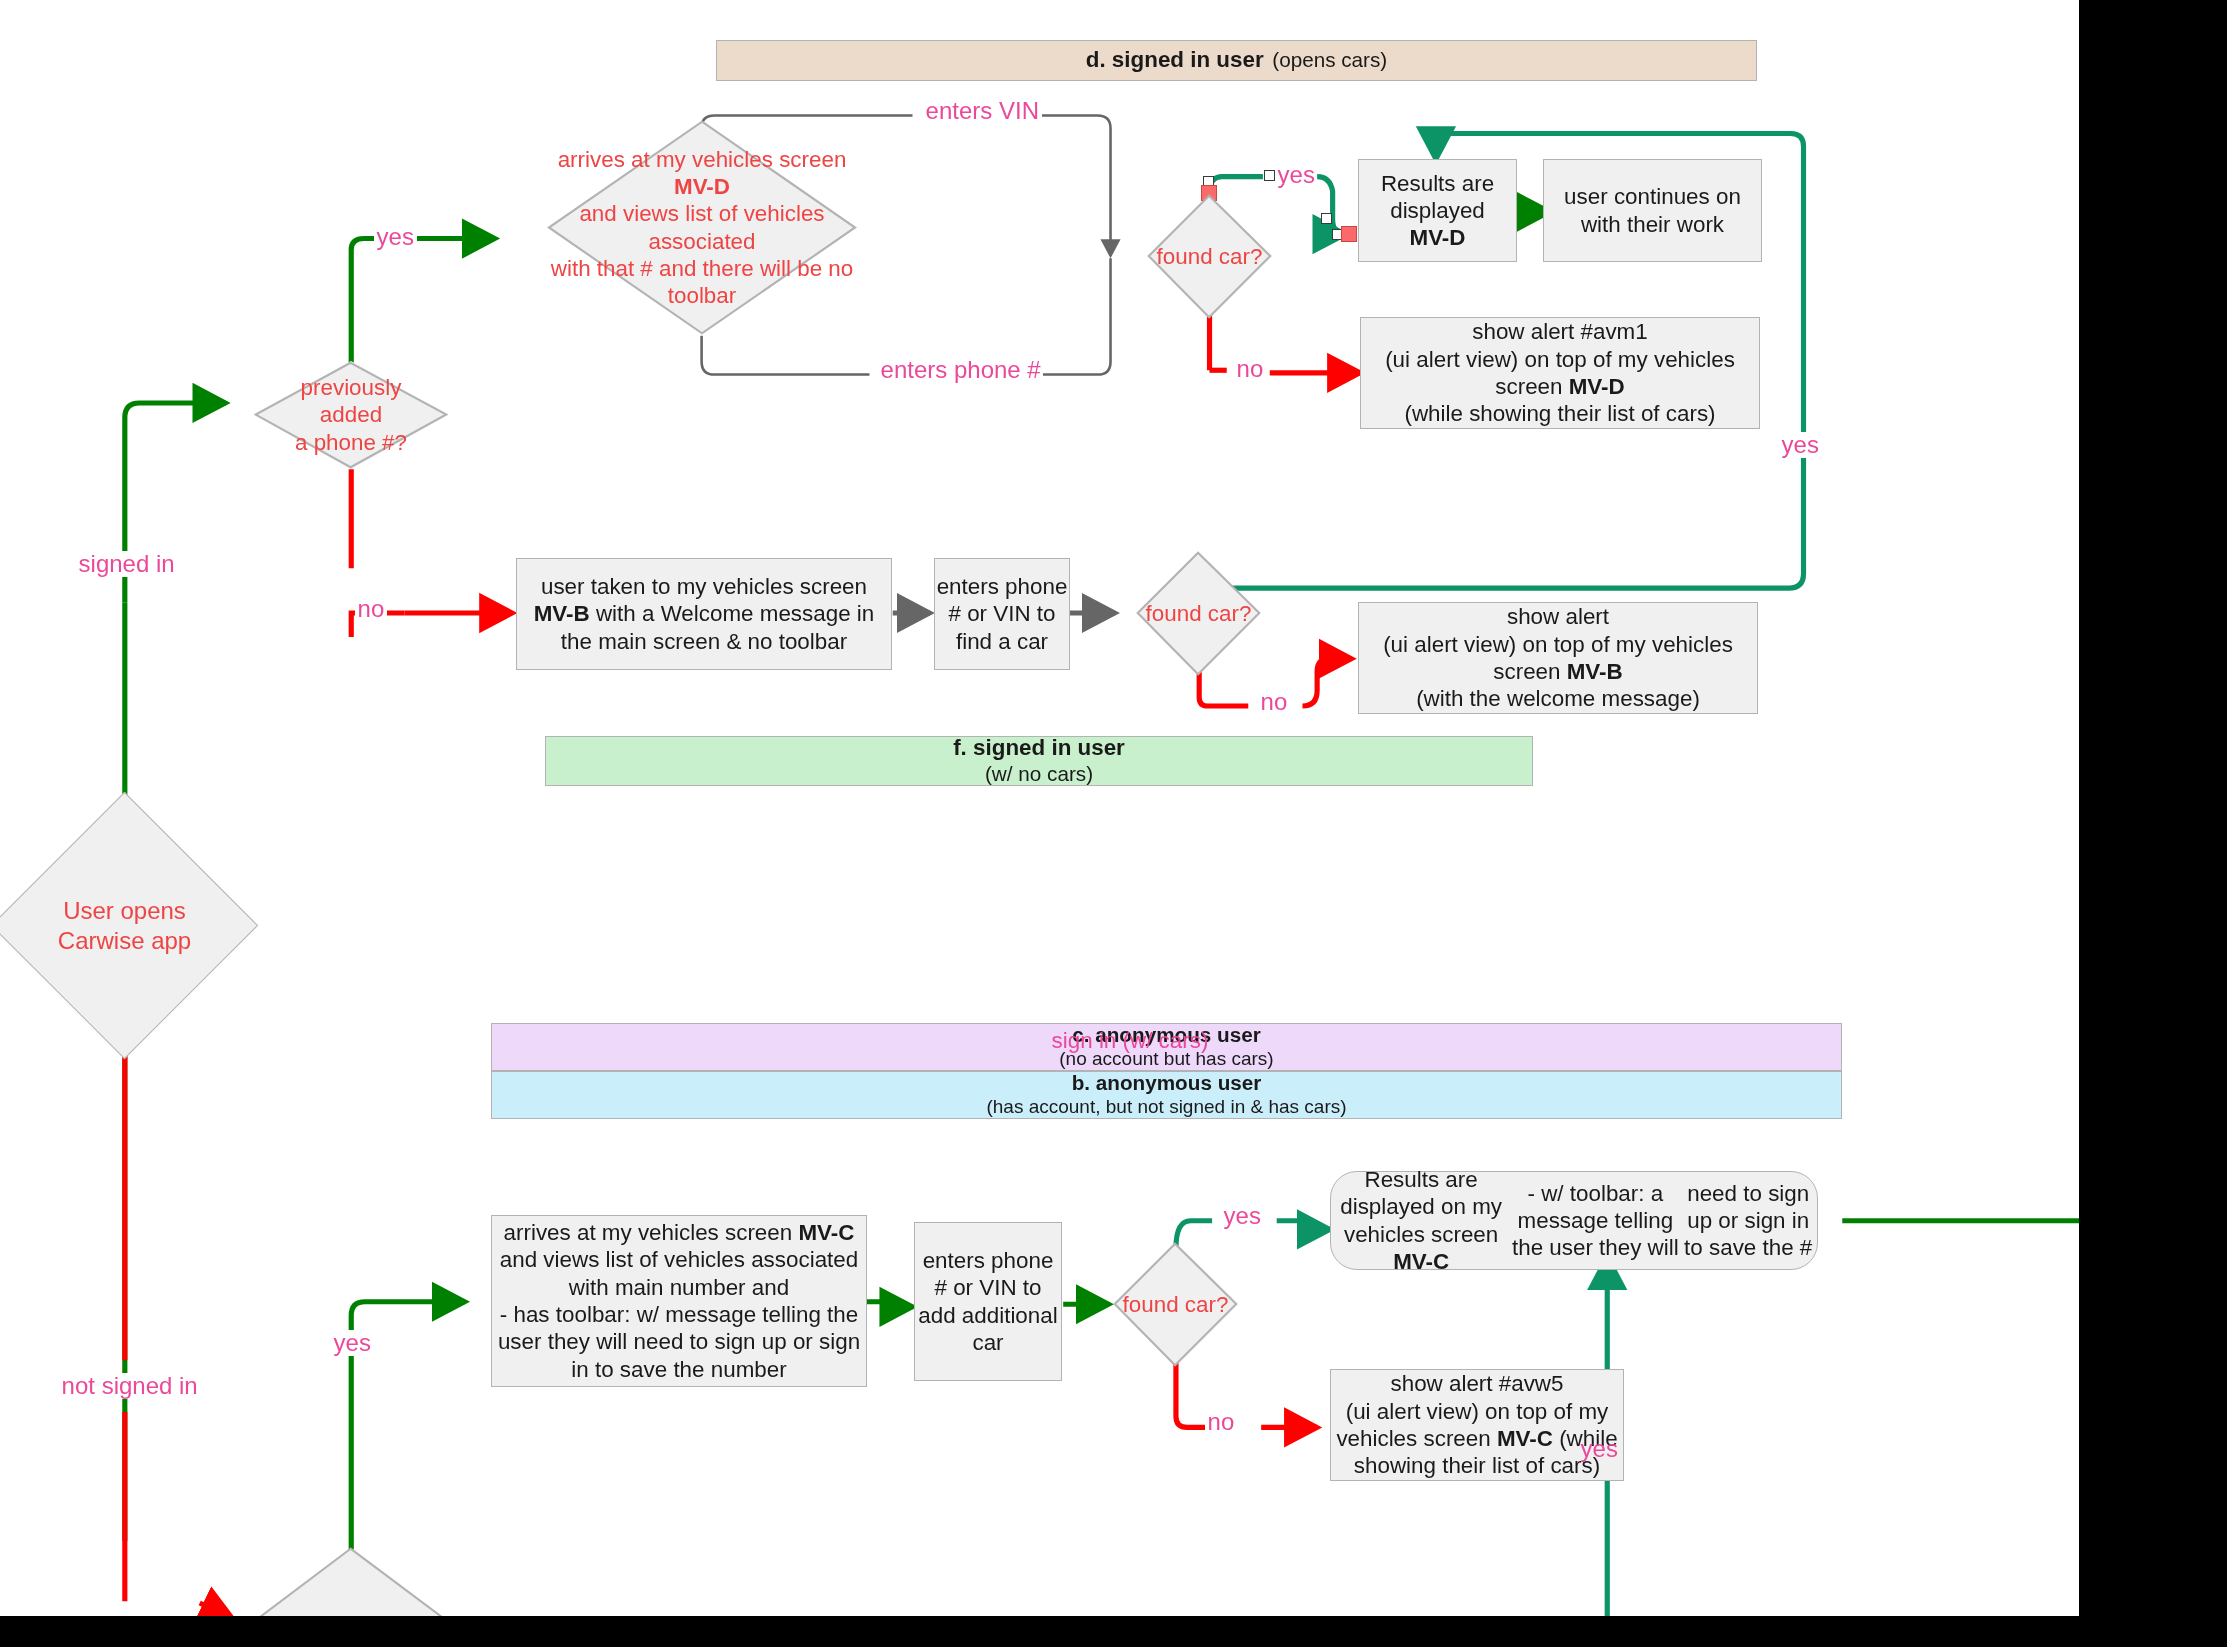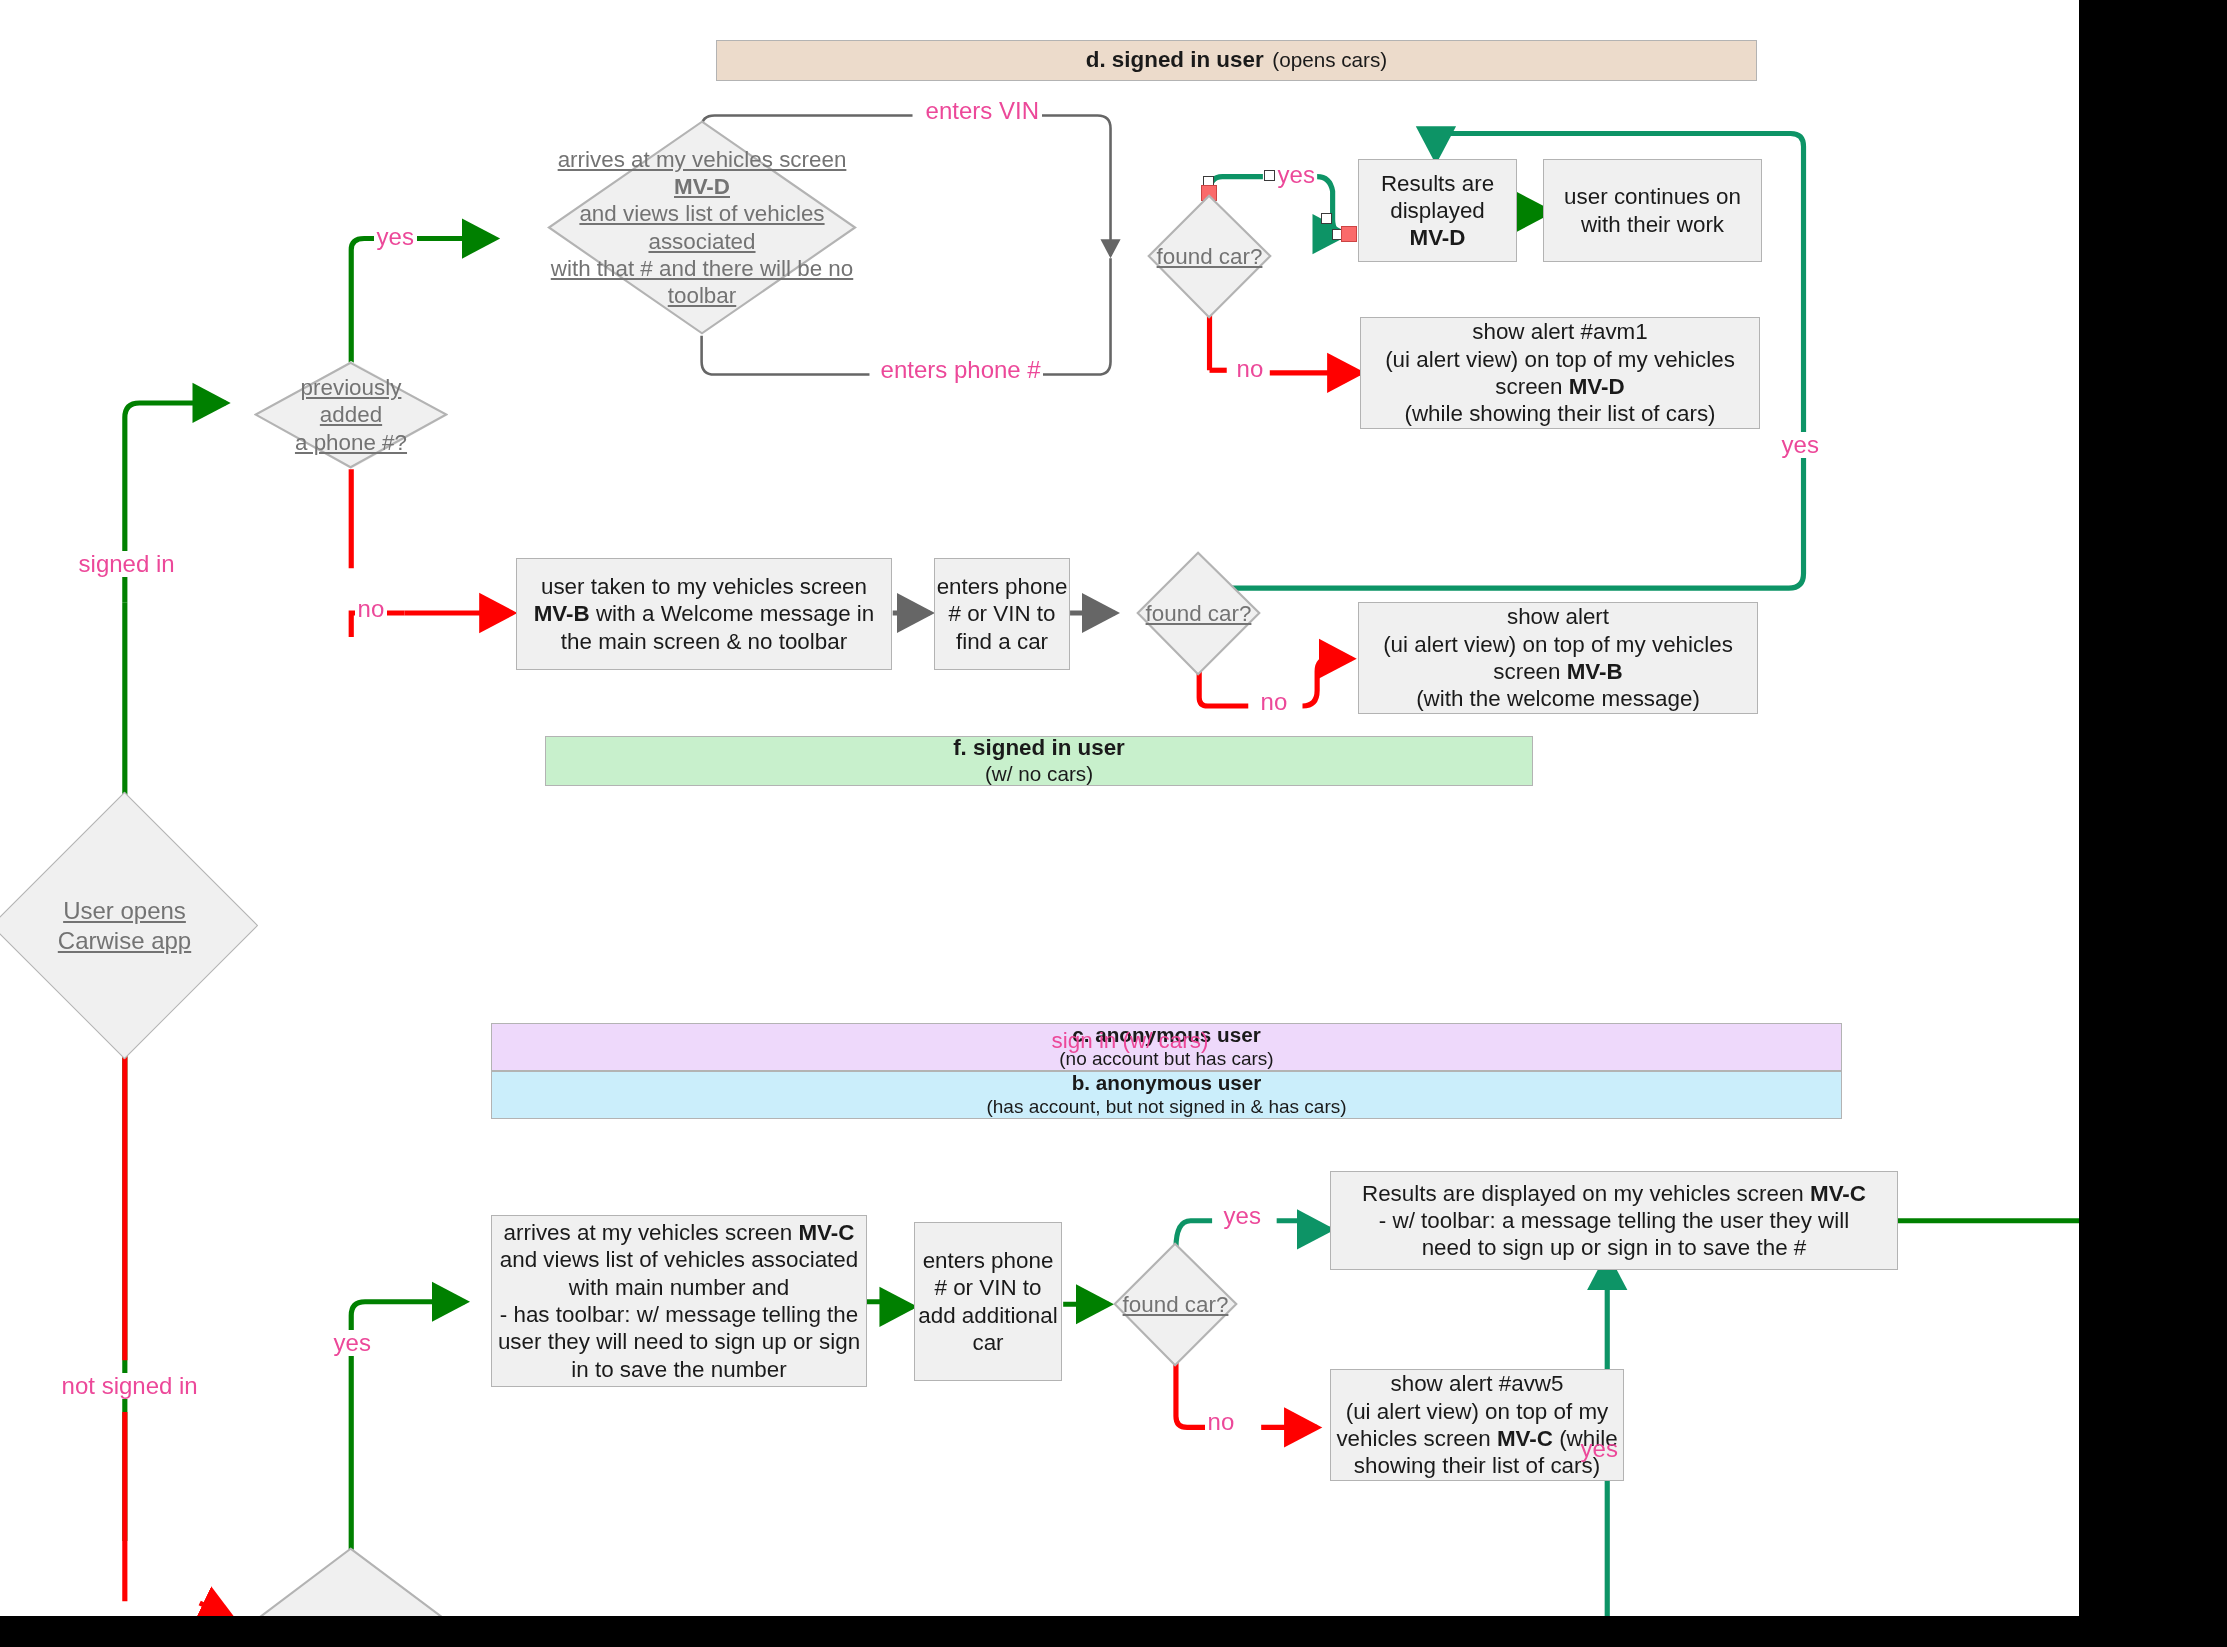--- a/index.html
+++ b/index.html
@@ -39,22 +39,22 @@
     display:flex;align-items:center;justify-content:center;
   }
   .diamond-shape{
     position:absolute;left:0;top:0;width:100%;height:100%;
     background:#f0f0f0;
     border:1.7px solid #b3b3b3;
     transform:rotate(45deg);
     box-sizing:border-box;
   }
   .diamond-label{
-    position:relative;z-index:3;text-align:center;color:#737373;
-    white-space:nowrap;line-height:1.22;text-decoration:underline;
+    position:relative;z-index:3;text-align:center;color:#ef4444;
+    white-space:nowrap;line-height:1.22;
   }
   .diamond-label.wrapok{white-space:normal;}
   .edge-label{
     position:absolute;
     color:#ec4899;
     background:#ffffff;
     white-space:nowrap;
     line-height:1.1;
     padding:0 2.6px;
   }
@@ -316,21 +316,21 @@
       <span>car</span>
     </div>
 
     <div class="diamond-wrap" style="left:1113px;top:1242px;width:125px;height:125px;">
       <svg style="position:absolute;left:0;top:0;width:100%;height:100%;" viewBox="0 0 145 145" width="125" height="125">
         <polygon points="72,2 143,72 72,143 2,72" fill="#f0f0f0" stroke="#b3b3b3" stroke-width="2.5"></polygon>
       </svg>
       <div class="diamond-label fs26" style="z-index:4;">found car?</div>
     </div>
 
-    <div class="node rect fs26" style="left:1330px;top:1171px;width:568px;height:99px;flex-direction:column;">
+    <div class="node rect fs26" style="left:1330px;top:1171px;width:488px;height:99px;flex-direction:row;border-radius:27px;">
       <span><span>Results are displayed on my vehicles screen </span><b>MV-C</b></span>
       <span>- w/ toolbar: a message telling the user they will</span>
       <span>need to sign up or sign in to save the #</span>
     </div>
 
     <div class="node rect fs26" style="left:1330px;top:1369px;width:294px;height:112px;flex-direction:column;">
       <span>show alert #avw5</span>
       <span>(ui alert view) on top of my</span>
       <span><span>vehicles screen </span><b>MV-C</b><span> (while</span></span>
       <span>showing their list of cars)</span>

